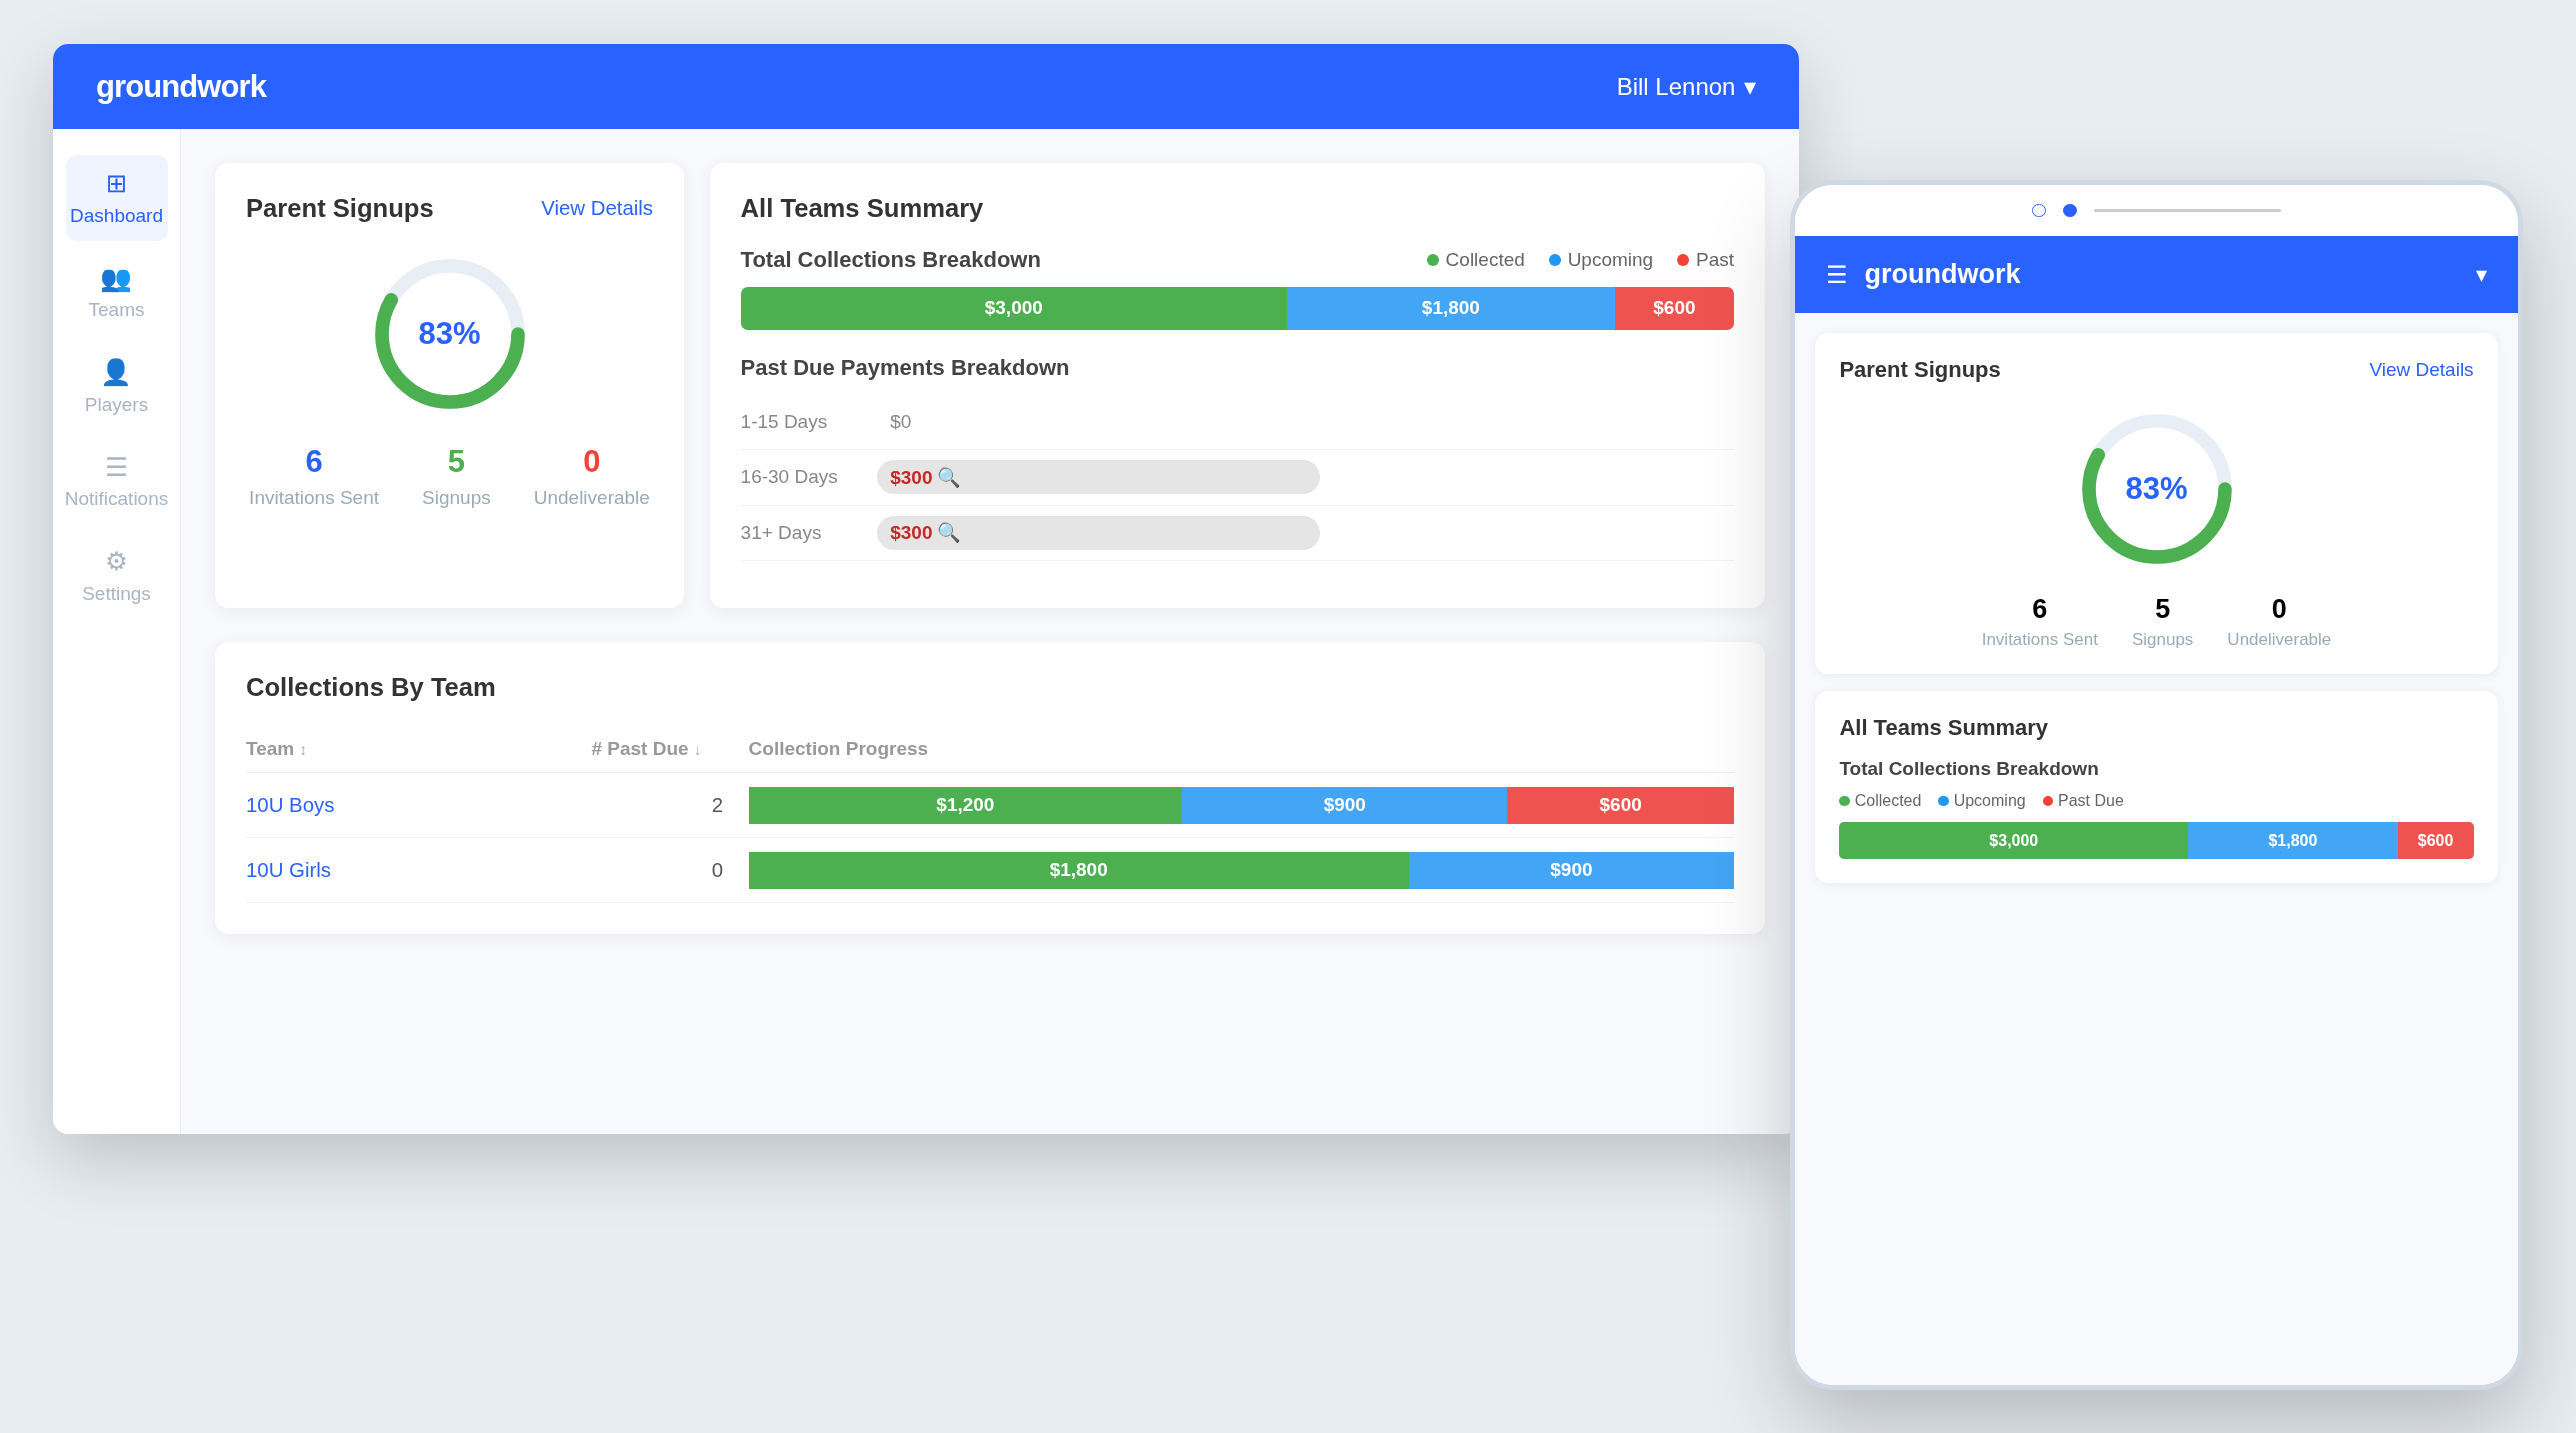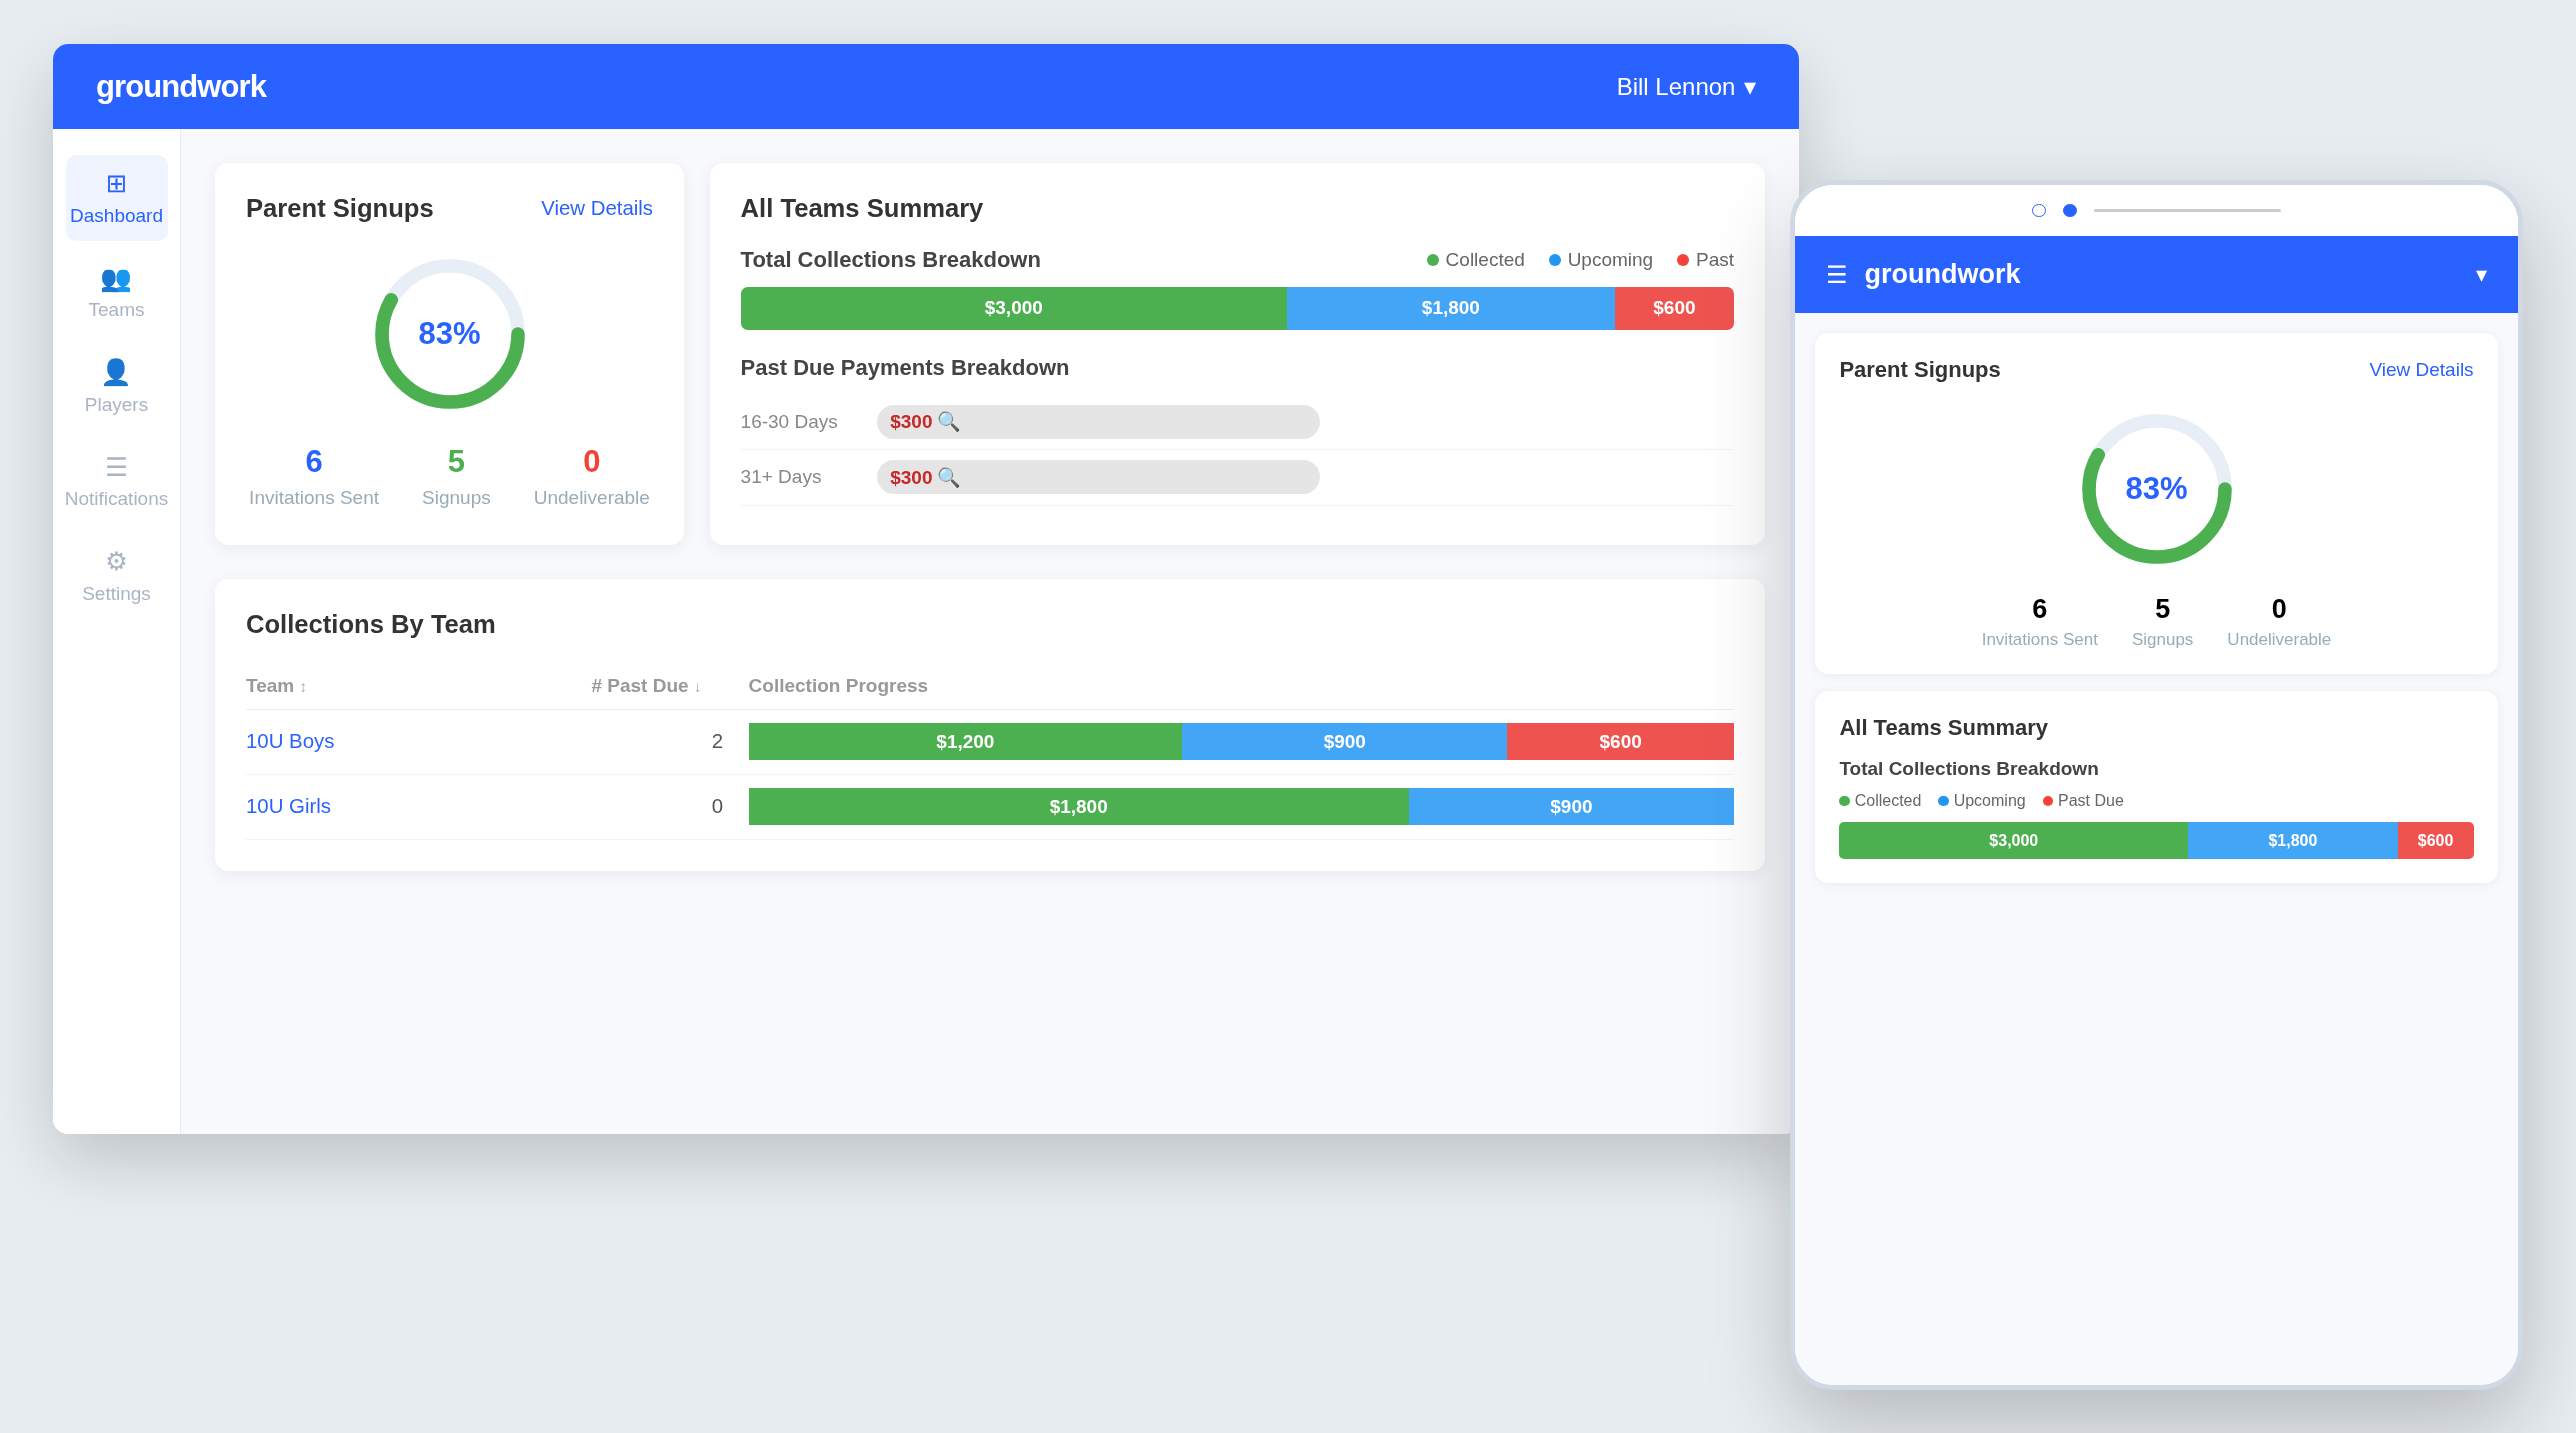--- a/index.html
+++ b/index.html
@@ -278,21 +278,21 @@
       font-size: 19px;
       font-weight: 600;
       color: #fff;
     }
 
     .bar-green { background: #4caf50; }
     .bar-blue { background: #42a5f5; }
     .bar-red { background: #ef5350; }
 
     
-    .past-due-section { margin-bottom: 8px; }
+    .past-due-section { margin-bottom: 16px; }
 
     .past-due-row {
       display: flex;
       align-items: center;
       gap: 17px;
       padding: 10.2px 0;
       border-bottom: 0.9px solid #f0f4f8;
     }
 
     .past-due-label {
@@ -656,20 +656,24 @@
               <div class="progress-bar-container">
                 <div class="bar-segment bar-green" style="flex:55">$3,000</div>
                 <div class="bar-segment bar-blue" style="flex:33">$1,800</div>
                 <div class="bar-segment bar-red" style="flex:12">$600</div>
               </div>
             </div>
 
             <div class="past-due-section">
               <div class="breakdown-title" style="margin-bottom:13.6px;font-size:22px;font-weight:600;color:#444;">Past Due Payments Breakdown</div>
               <div class="past-due-row">
+                <span class="past-due-label">1-15 Days</span>
+                <div class="past-due-bar empty">$0</div>
+              </div>
+              <div class="past-due-row">
                 <span class="past-due-label">16-30 Days</span>
                 <div class="past-due-bar filled" style="flex:1;max-width:443px;">
                   <span class="past-due-bar-text">$300 🔍</span>
                 </div>
               </div>
               <div class="past-due-row">
                 <span class="past-due-label">31+ Days</span>
                 <div class="past-due-bar filled" style="flex:1;max-width:443px;">
                   <span class="past-due-bar-text">$300 🔍</span>
                 </div>

